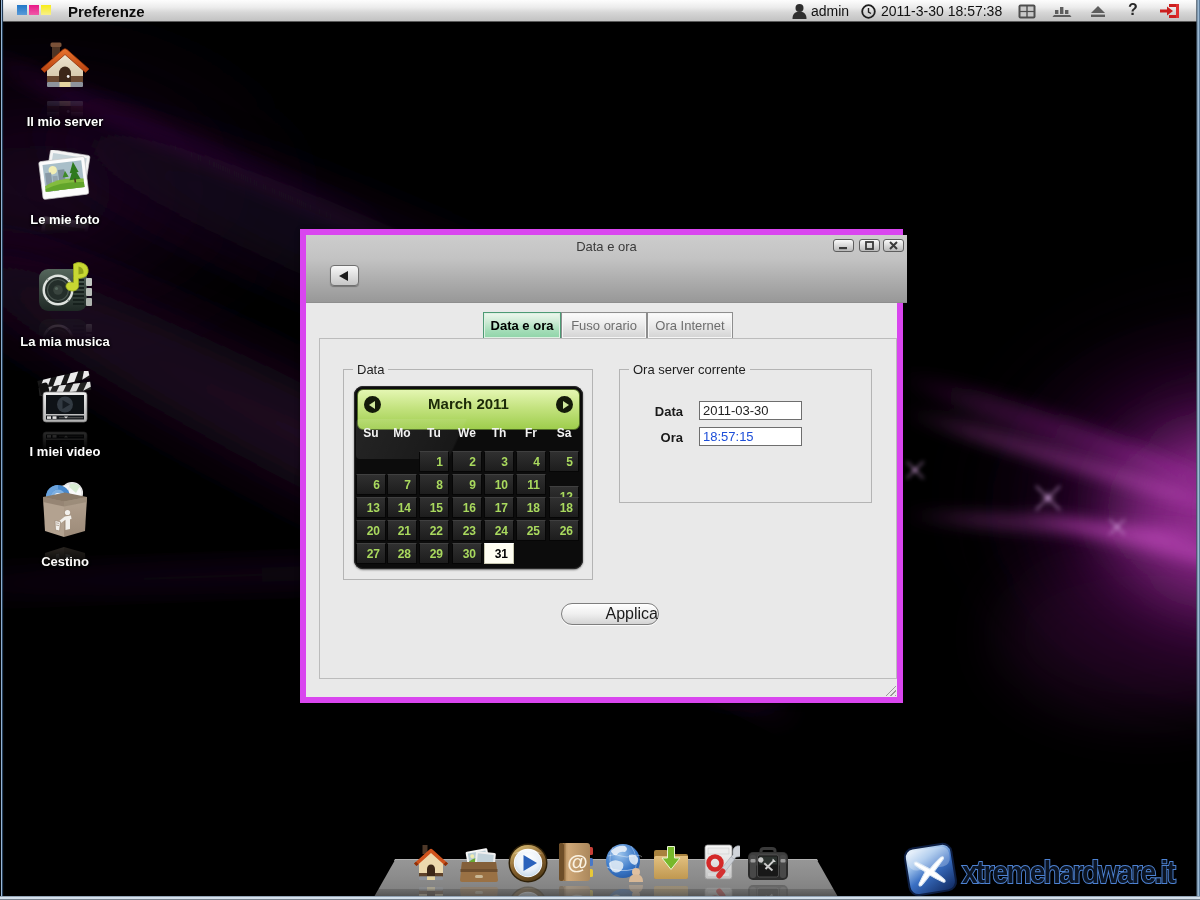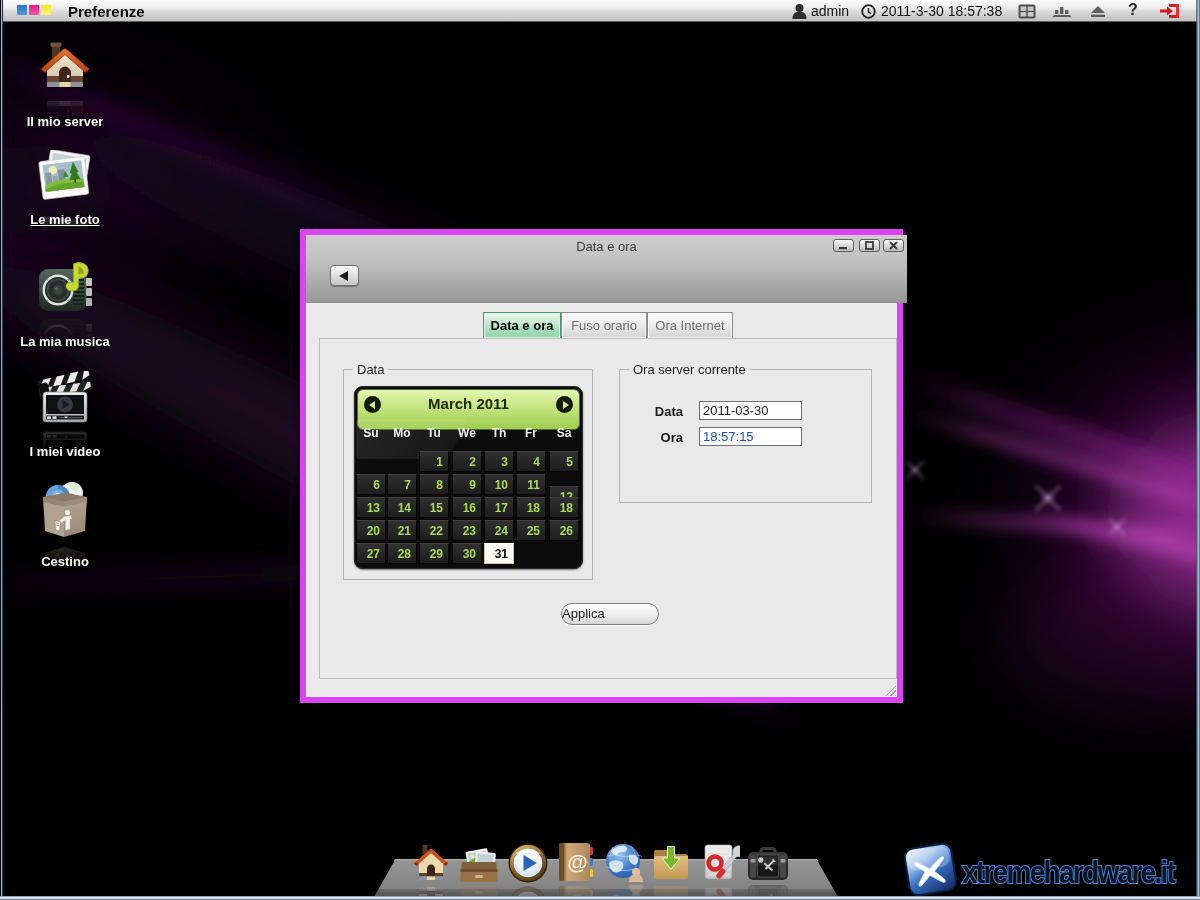--- a/index.html
+++ b/index.html
@@ -45,21 +45,21 @@
 #contentbox { position:absolute; left:13px; top:103px; width:578px; height:341px; border:1px solid #bcbcbc; }
 .fieldset { position:absolute; border:1px solid #b4b4b4; }
 .fieldset .legend { position:absolute; top:-8px; left:9px; background:#e9e9e9; padding:0 4px; font-size:13px; color:#1e1e1e; }
 #fs-data { left:37px; top:134px; width:250px; height:211px; }
 #fs-ora  { left:313px; top:134px; width:253px; height:134px; }
 .flabel { position:absolute; font-weight:bold; font-size:13px; color:#1a1a1a; text-align:right; width:60px; }
 .finput { position:absolute; width:103px; height:19px; background:#fff; border:1px solid #6e6e6e; font-size:13px; font-family:"Liberation Sans",sans-serif; color:#222; padding:1px 2px 0 3px;margin-left:12px; }
 #fs-note { position:absolute; left:23px; top:85px; width:220px; font-size:13px; color:#8a8a8a; line-height:15px; }
 #applica { position:absolute; left:255px; top:368px; width:98px; height:22px; border:1px solid #7e7e7e; border-radius:11px;
   background:linear-gradient(#ffffff, #efefef 50%, #d4d4d4 100%); box-shadow:0 1px 0 rgba(255,255,255,0.8), inset 0 1px 0 #fff;
-  text-align:left; font-size:13px; color:#1a1a1a; line-height:20px; }
+  text-align:right; font-size:16px; color:#1a1a1a; line-height:20px; }
 #grip { position:absolute; right:1px; bottom:1px; width:13px; height:13px;
   background:repeating-linear-gradient(135deg, transparent 0, transparent 2px, #9a9a9a 2px, #9a9a9a 3px);
   clip-path:polygon(100% 0, 100% 100%, 0 100%); }
 
 #cal { position:absolute; left:48px; top:151px; width:229px; height:183px; background:#0c0c0c; border-radius:9px;
   box-shadow:inset 0 0 0 1px #2c2c2c, 0 1px 2px rgba(0,0,0,0.5); }
 #calhead { position:absolute; left:3px; top:3px; width:223px; height:41px; border-radius:6px; border:1px solid #4e6a24;
   background:linear-gradient(#e4f6b2 0%, #c4e380 45%, #9ecd4c 100%); }
 #calhead .mon { position:absolute; width:100%; text-align:center; top:5px; font-size:15px; font-weight:bold; color:#1c2a08; }
 .navc { position:absolute; top:6px; width:17px; height:17px; border-radius:50%; background:#141a0a; }
@@ -347,21 +347,21 @@
         <rect x="18" y="25" width="5" height="15" fill="#93a4ae"></rect>
         <rect x="24" y="19.5" width="6.5" height="20" fill="#7e909c"></rect>
         <path d="M9.5,34 Q24,26 48.5,31 L48.5,39.5 L9.5,39.5 Z" fill="#83bc3e"></path>
         <path d="M9.5,37 Q26,31 48.5,34.5 L48.5,39.5 L9.5,39.5 Z" fill="#62a52b"></path>
         <polygon points="40,13 44.5,24 35.5,24" fill="#2e7a1e"></polygon>
         <polygon points="40,18 45.5,31 34.5,31" fill="#2e7a1e"></polygon>
         <rect x="39.2" y="30" width="1.6" height="4" fill="#4a3a20"></rect>
         <polygon points="31,21 34,27.5 28,27.5" fill="#3e8a28"></polygon>
       </g>
     </svg></span>
-    <div class="lbl" style="text-decoration:underline;">Le mie foto</div>
+    <div class="lbl" style="">Le mie foto</div>
   </div>
   <div class="dicon" style="left:5px; top:261px;">
     <span class="ic"><svg width="58" height="50" viewBox="0 0 58 50">
       <defs>
             <linearGradient id="spkg" x1="0" y1="0" x2="0" y2="1">
               <stop offset="0" stop-color="#55665c"></stop>
               <stop offset="1" stop-color="#1e2824"></stop>
             </linearGradient>
           </defs>
       <rect x="3" y="8" width="48" height="42" rx="9" fill="url(#spkg)"></rect>

